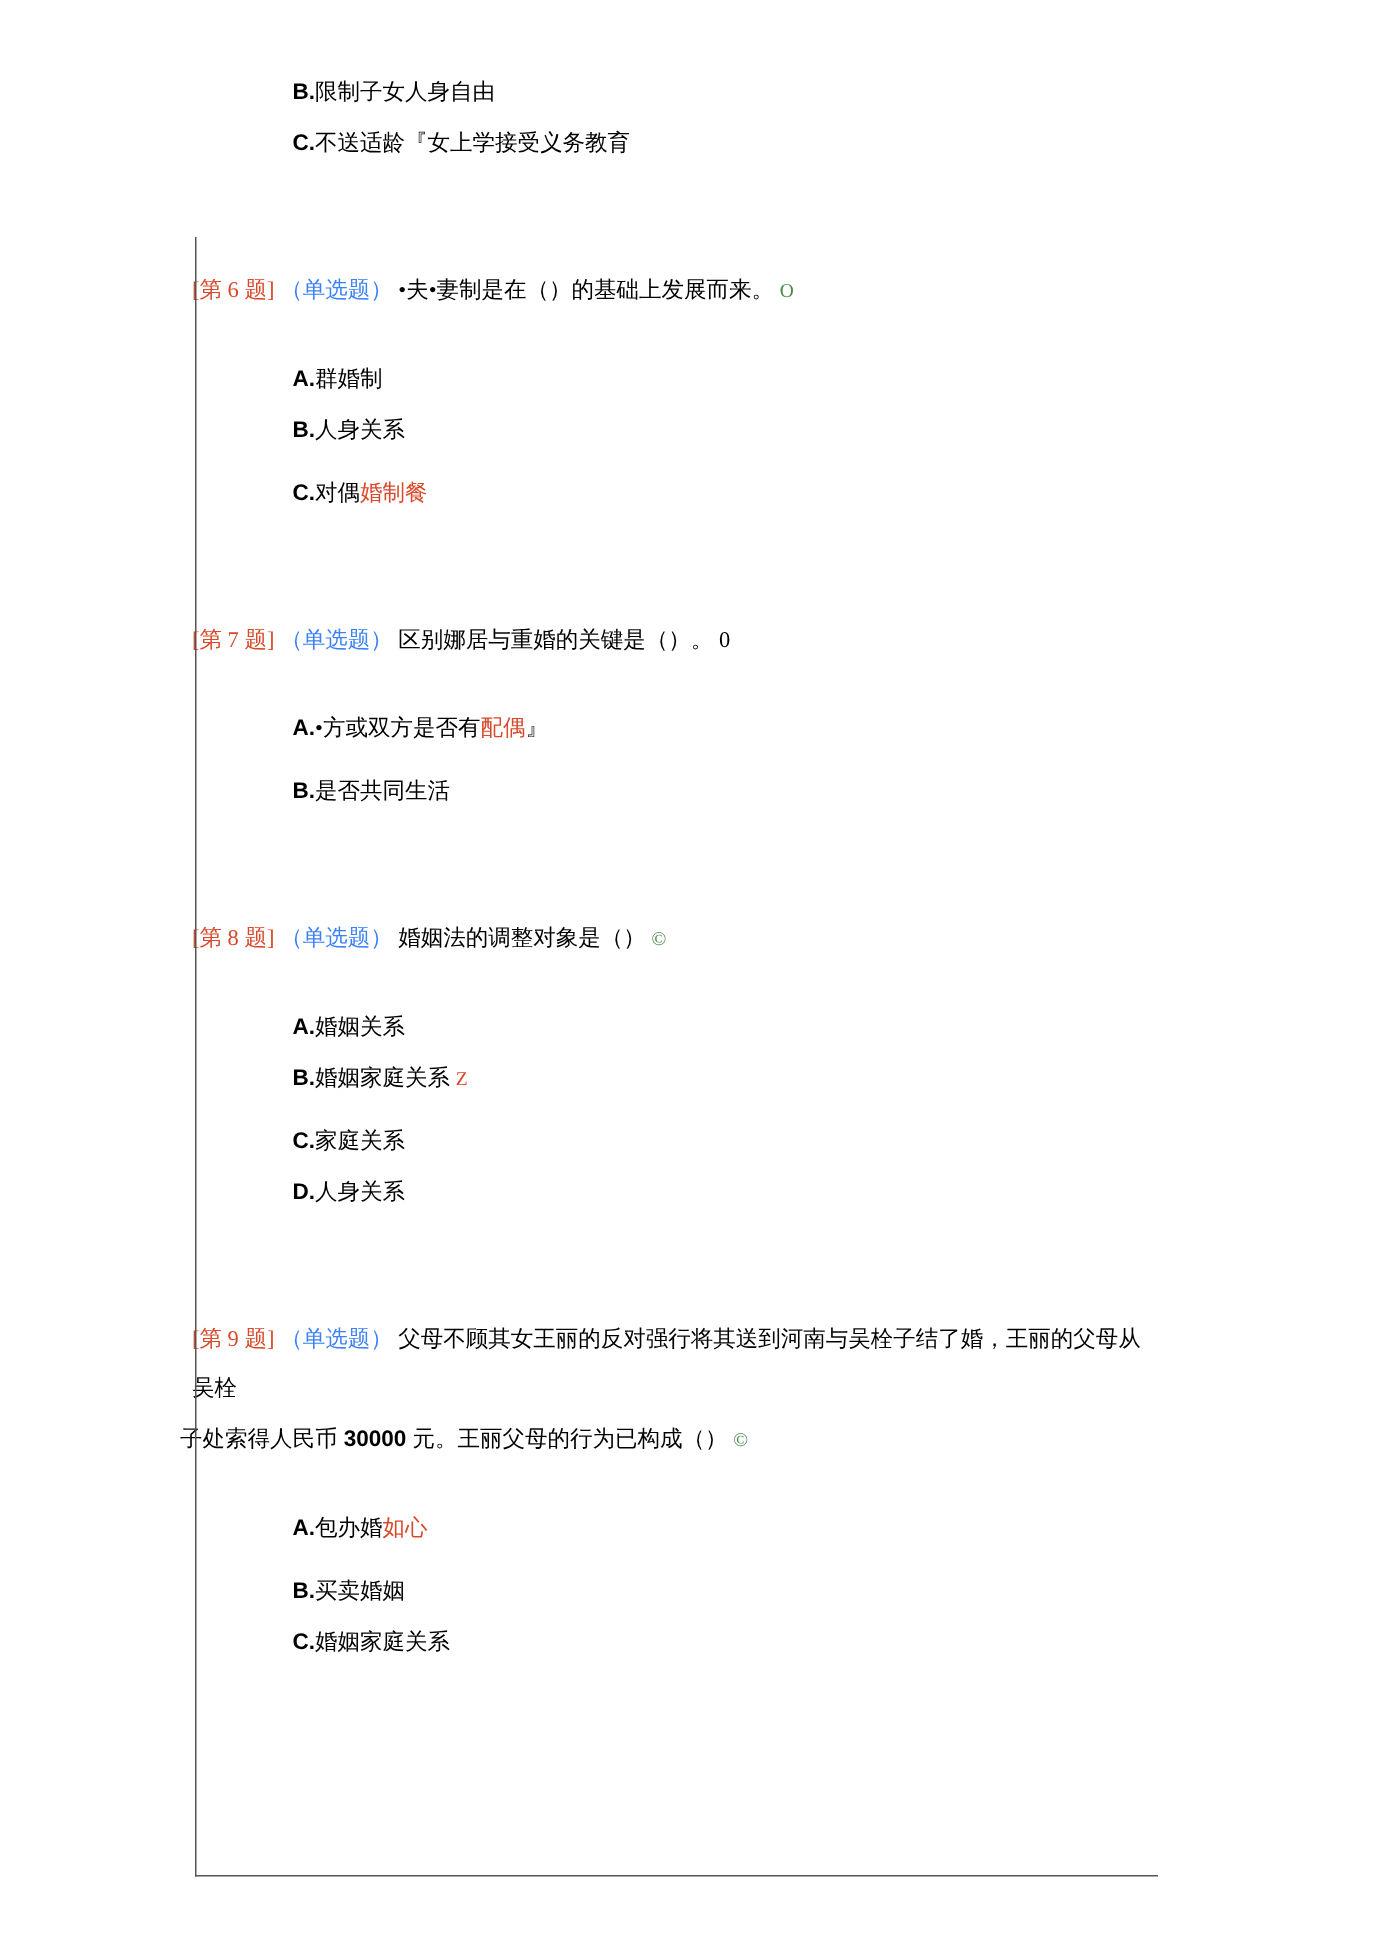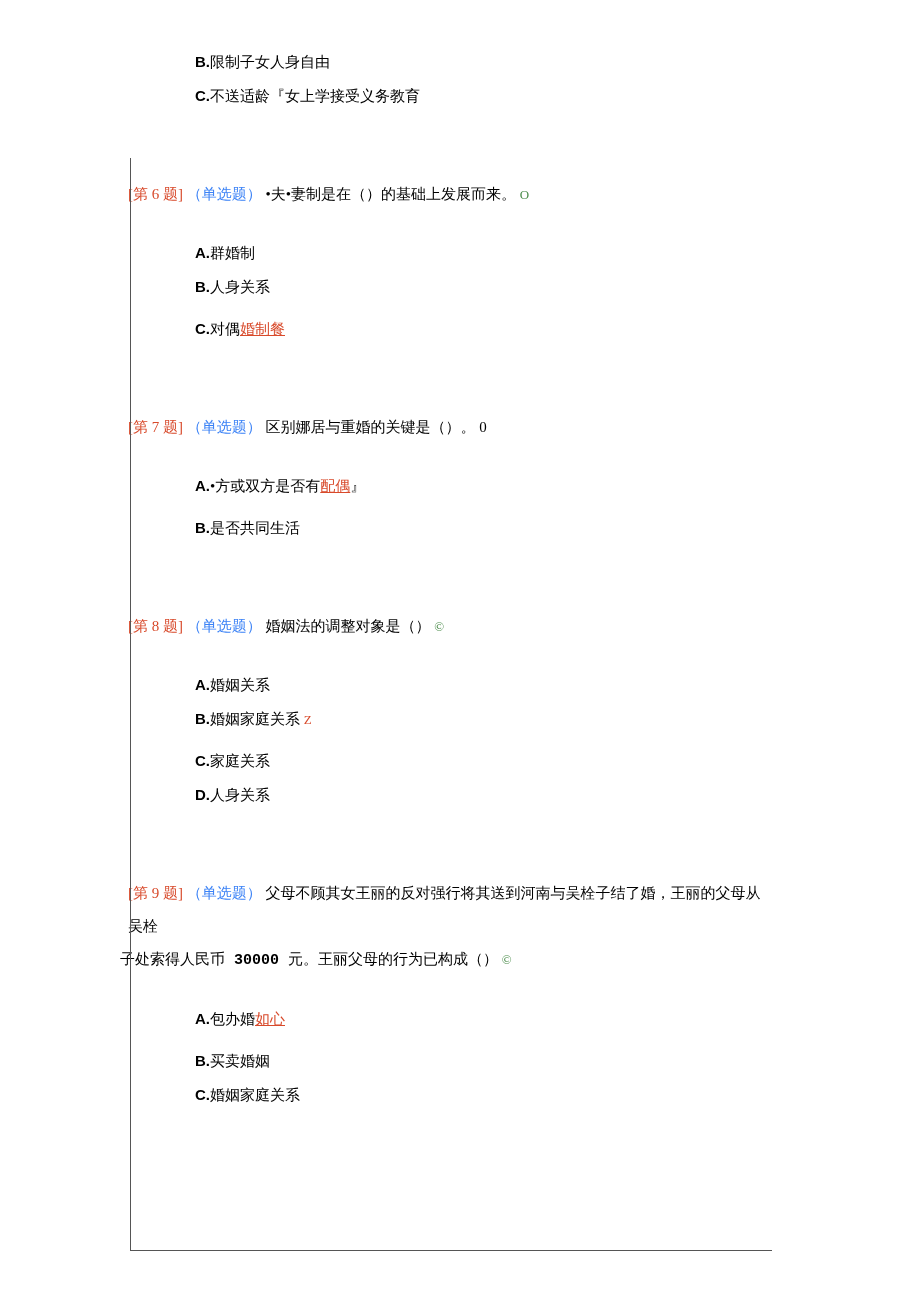--- a/index.html
+++ b/index.html
@@ -43,21 +43,21 @@
   .qrow {
     margin: 70px 0 30px 8px;
     line-height: 2.2;
   }
   .qnum {
     color: #d84a2b;
   }
   .qtype {
     color: #3b82f6;
   }
-  .red { color: #d84a2b; text-decoration: underline; }
+  .red { color: #d84a2b; }
   .small-red { color: #d84a2b; font-size: 13px; }
   .small-green { color: #4a8c4a; font-size: 13px; }
 </style>
 </head>
 <body>
 
 <div class="page">
   <div class="vline"></div>
   <div class="hline-bottom"></div>
 
@@ -114,21 +114,21 @@
     <span class="letter">C.</span><span>家庭关系</span>
   </div>
   <div class="opt">
     <span class="letter">D.</span><span>人身关系</span>
   </div>
 
   <div class="qrow">
     <span class="qnum">[第 9 题]</span>
     <span class="qtype">（单选题）</span>
     <span>父母不顾其女王丽的反对强行将其送到河南与吴栓子结了婚，王丽的父母从吴栓</span><br>
-    <span style="margin-left:-8px">子处索得人民币</span><span style="font-family:Liberation Mono, monospace;font-weight:bold"> 30000 </span><span>元。王丽父母的行为已构成（）</span>
+    <span style="margin-left:-8px">子处索得人民币</span><span style="font-family:Liberation Sans, sans-serif;font-weight:bold"> 30000 </span><span>元。王丽父母的行为已构成（）</span>
     <span class="small-green">©</span>
   </div>
   <div class="opt">
     <span class="letter">A.</span><span>包办婚</span><span class="red">如心</span>
   </div>
   <div class="opt" style="margin-top:18px">
     <span class="letter">B.</span><span>买卖婚姻</span>
   </div>
   <div class="opt">
     <span class="letter">C.</span><span>婚姻家庭关系</span>

